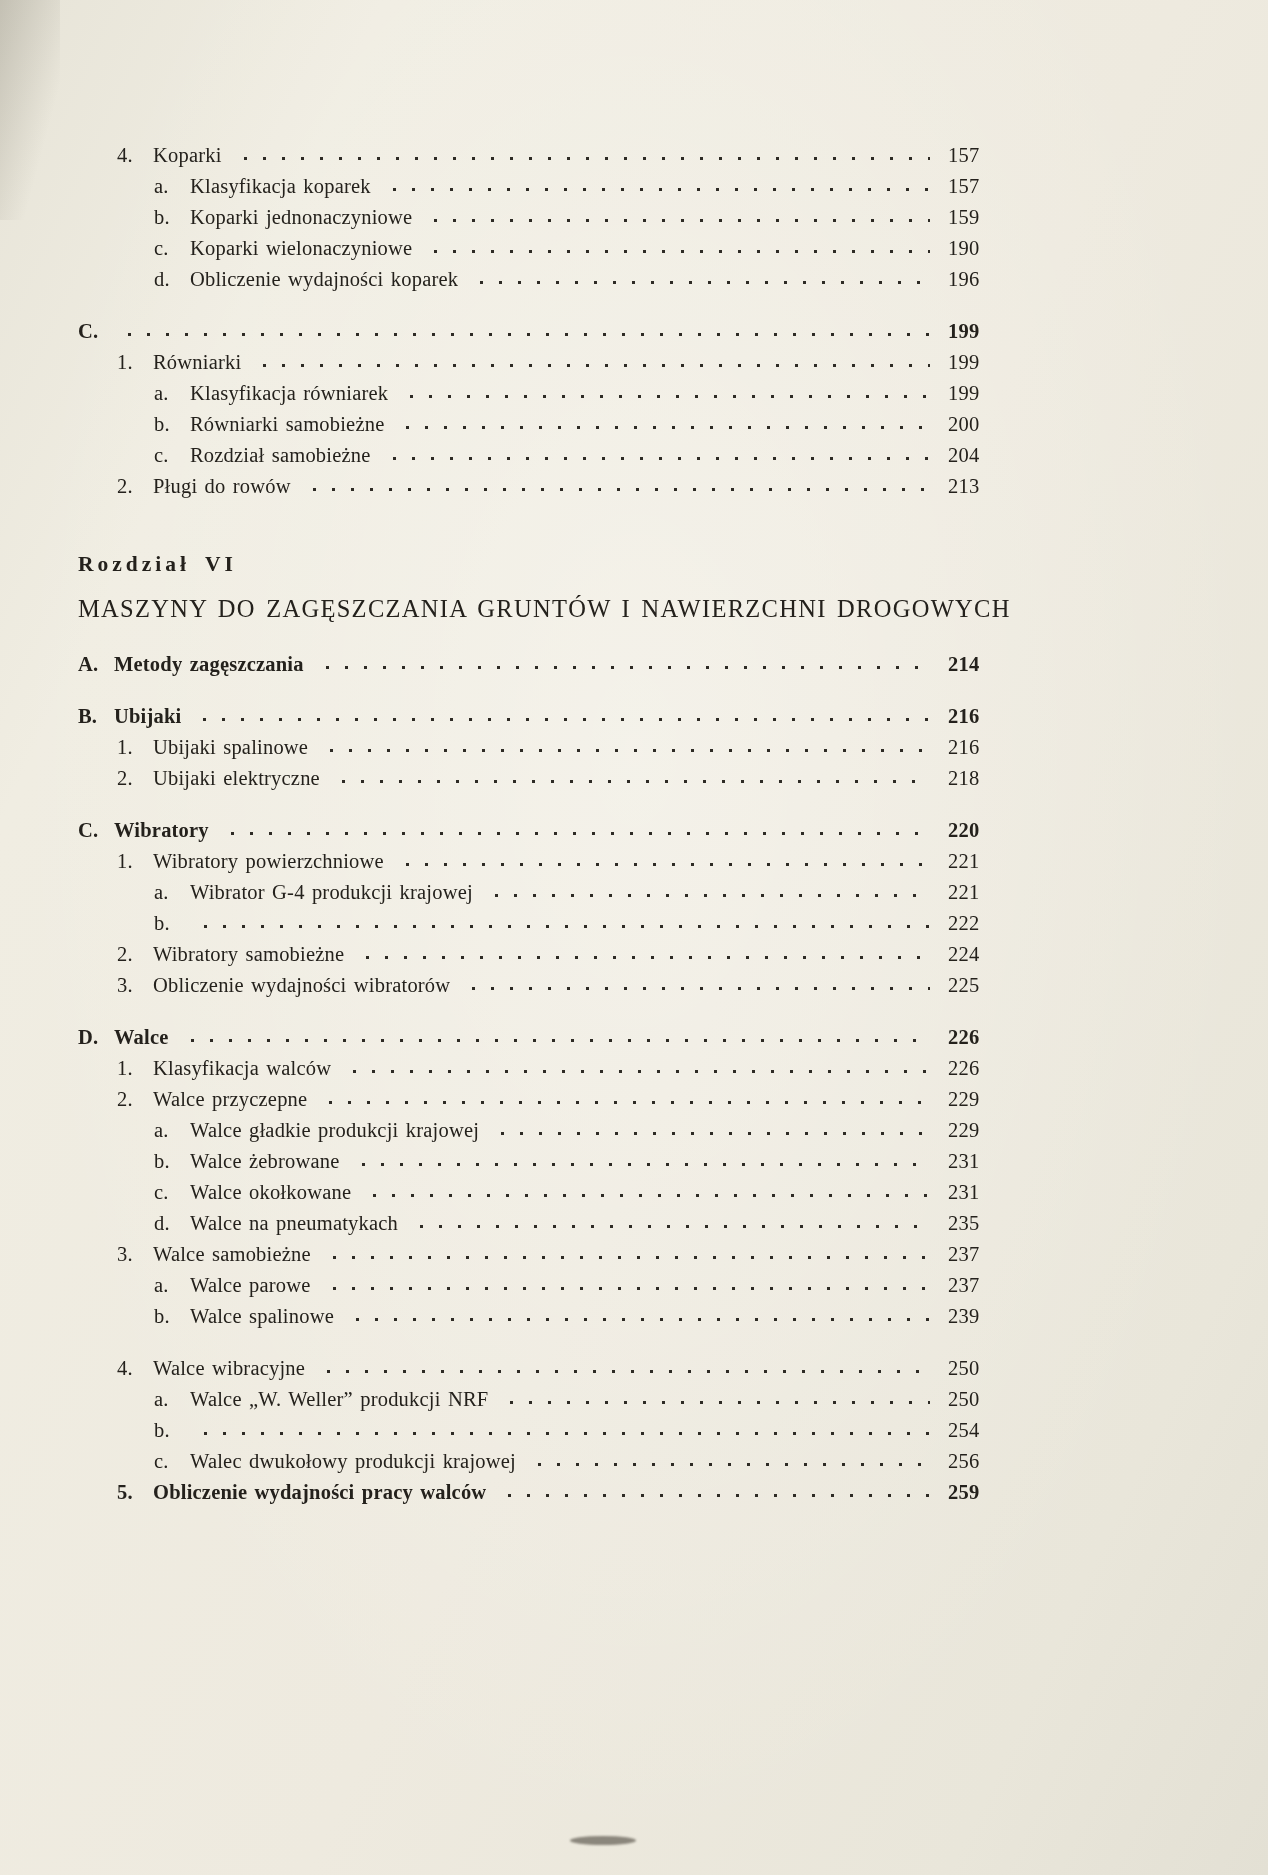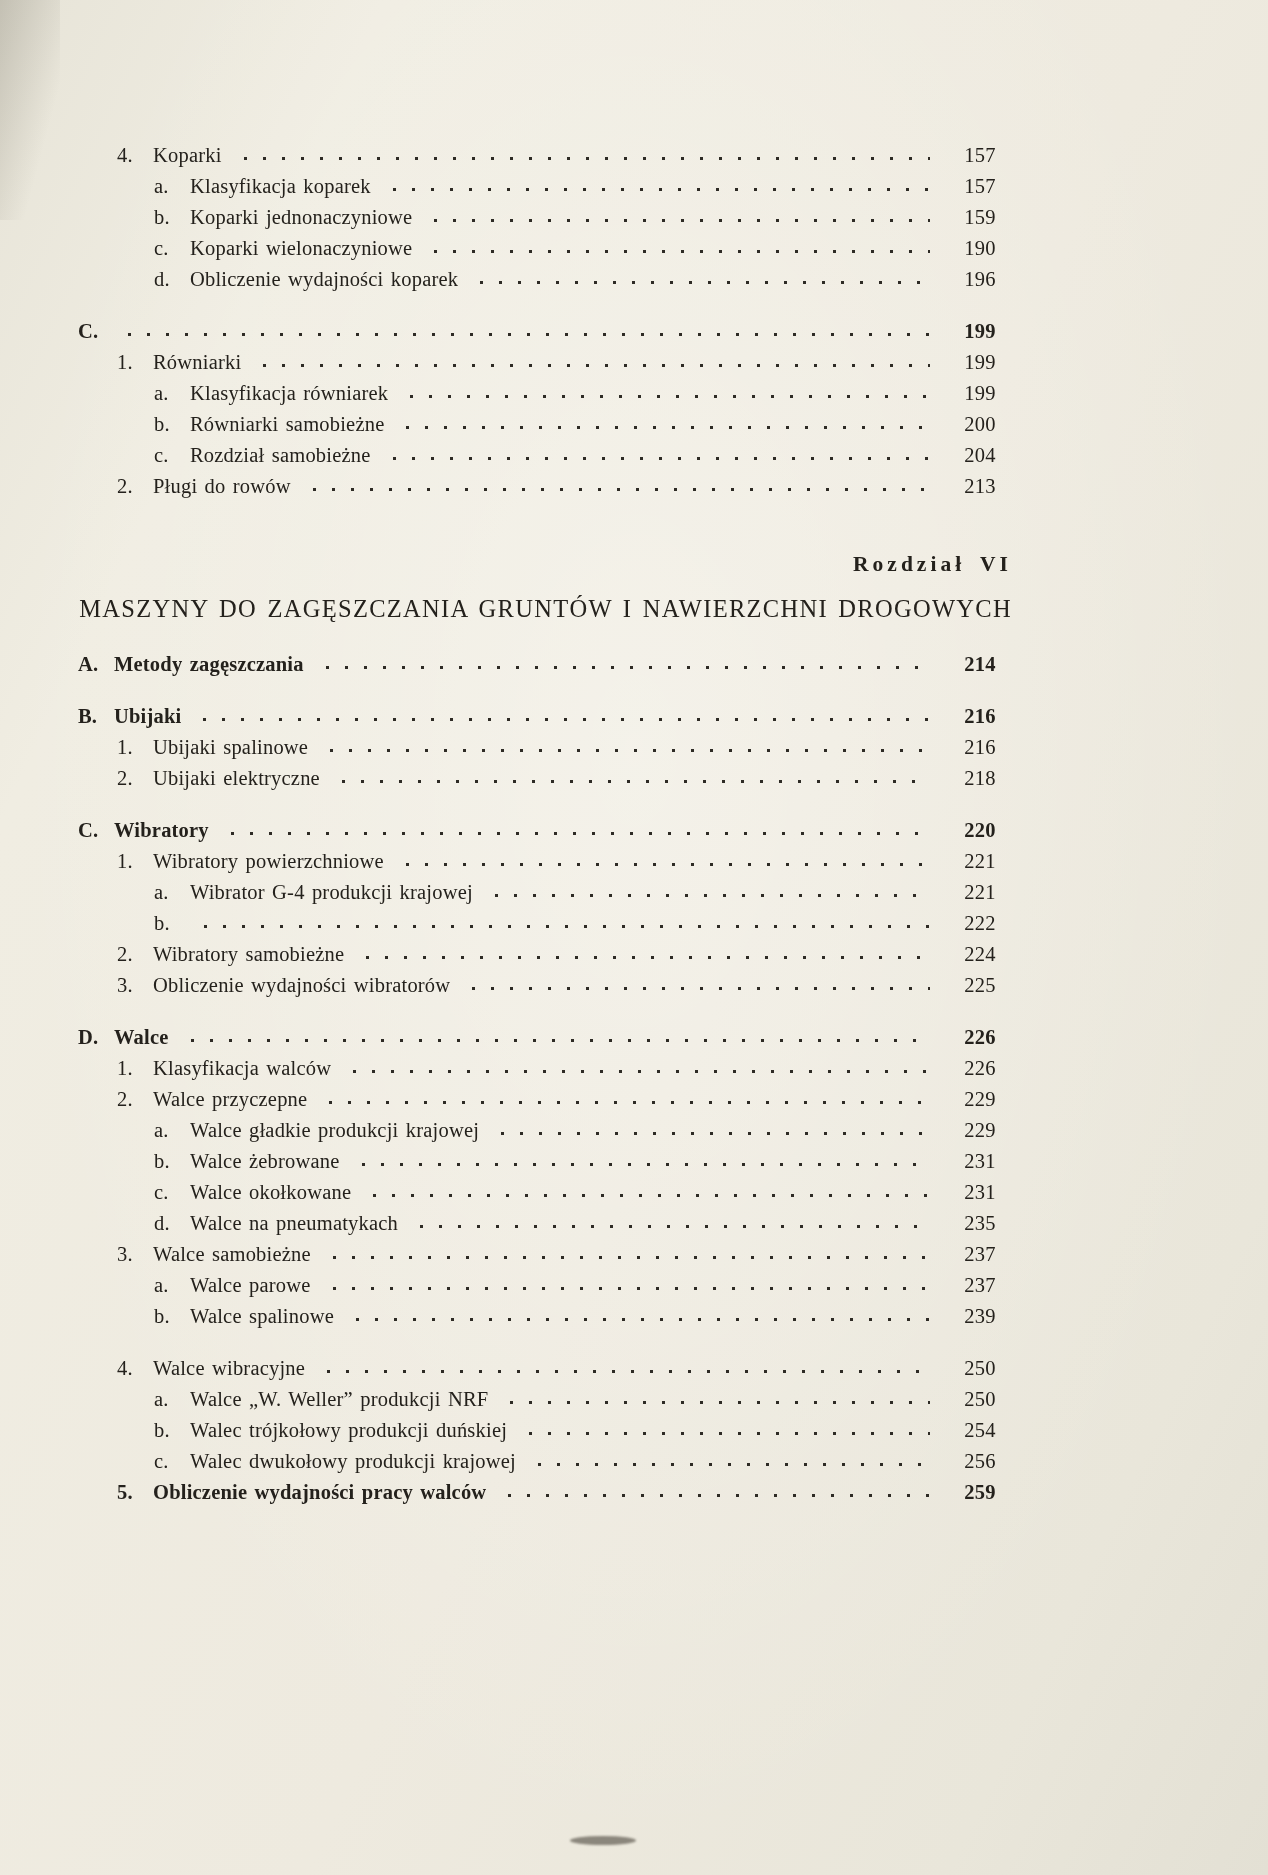--- a/index.html
+++ b/index.html
@@ -50,24 +50,24 @@
     height: 0.85em;
     margin: 0 8px 0 2px;
     background-image: radial-gradient(circle, #2e2b25 1.55px, rgba(0,0,0,0) 1.95px);
     background-size: 19px 5px;
     background-repeat: repeat-x;
     background-position: 4px calc(100% - 1px);
   }
   .page-num {
     flex: 0 0 auto;
     width: 64px;
-    text-align: center;
+    text-align: left;
     margin-left: 10px;
   }
-  .chapter-head { text-align: right; }
+  .chapter-head { text-align: left; }
   .chapter-heading {
     margin: 47px 0 13px 0;
     font-size: 21.5px;
     line-height: 30px;
     font-weight: bold;
     letter-spacing: 4px;
     word-spacing: 6px;
   }
   .chapter-title {
     margin: 0 0 23px 0;
@@ -298,21 +298,20 @@
     <span class="page-num">250</span>
   </div>
       <div class="toc-row level-3">
     <span class="entry-label">a.</span>
     <span class="entry-text">Walce „W. Weller” produkcji NRF</span>
     <span class="dots"></span>
     <span class="page-num">250</span>
   </div>
       <div class="toc-row level-3">
     <span class="entry-label">b.</span>
-    <span class="entry-text">Walec trójkołowy produkcji duńskiej</span>
     <span class="dots"></span>
     <span class="page-num">254</span>
   </div>
       <div class="toc-row level-3">
     <span class="entry-label">c.</span>
     <span class="entry-text">Walec dwukołowy produkcji krajowej</span>
     <span class="dots"></span>
     <span class="page-num">256</span>
   </div>
       <div class="toc-row level-2 bold">

